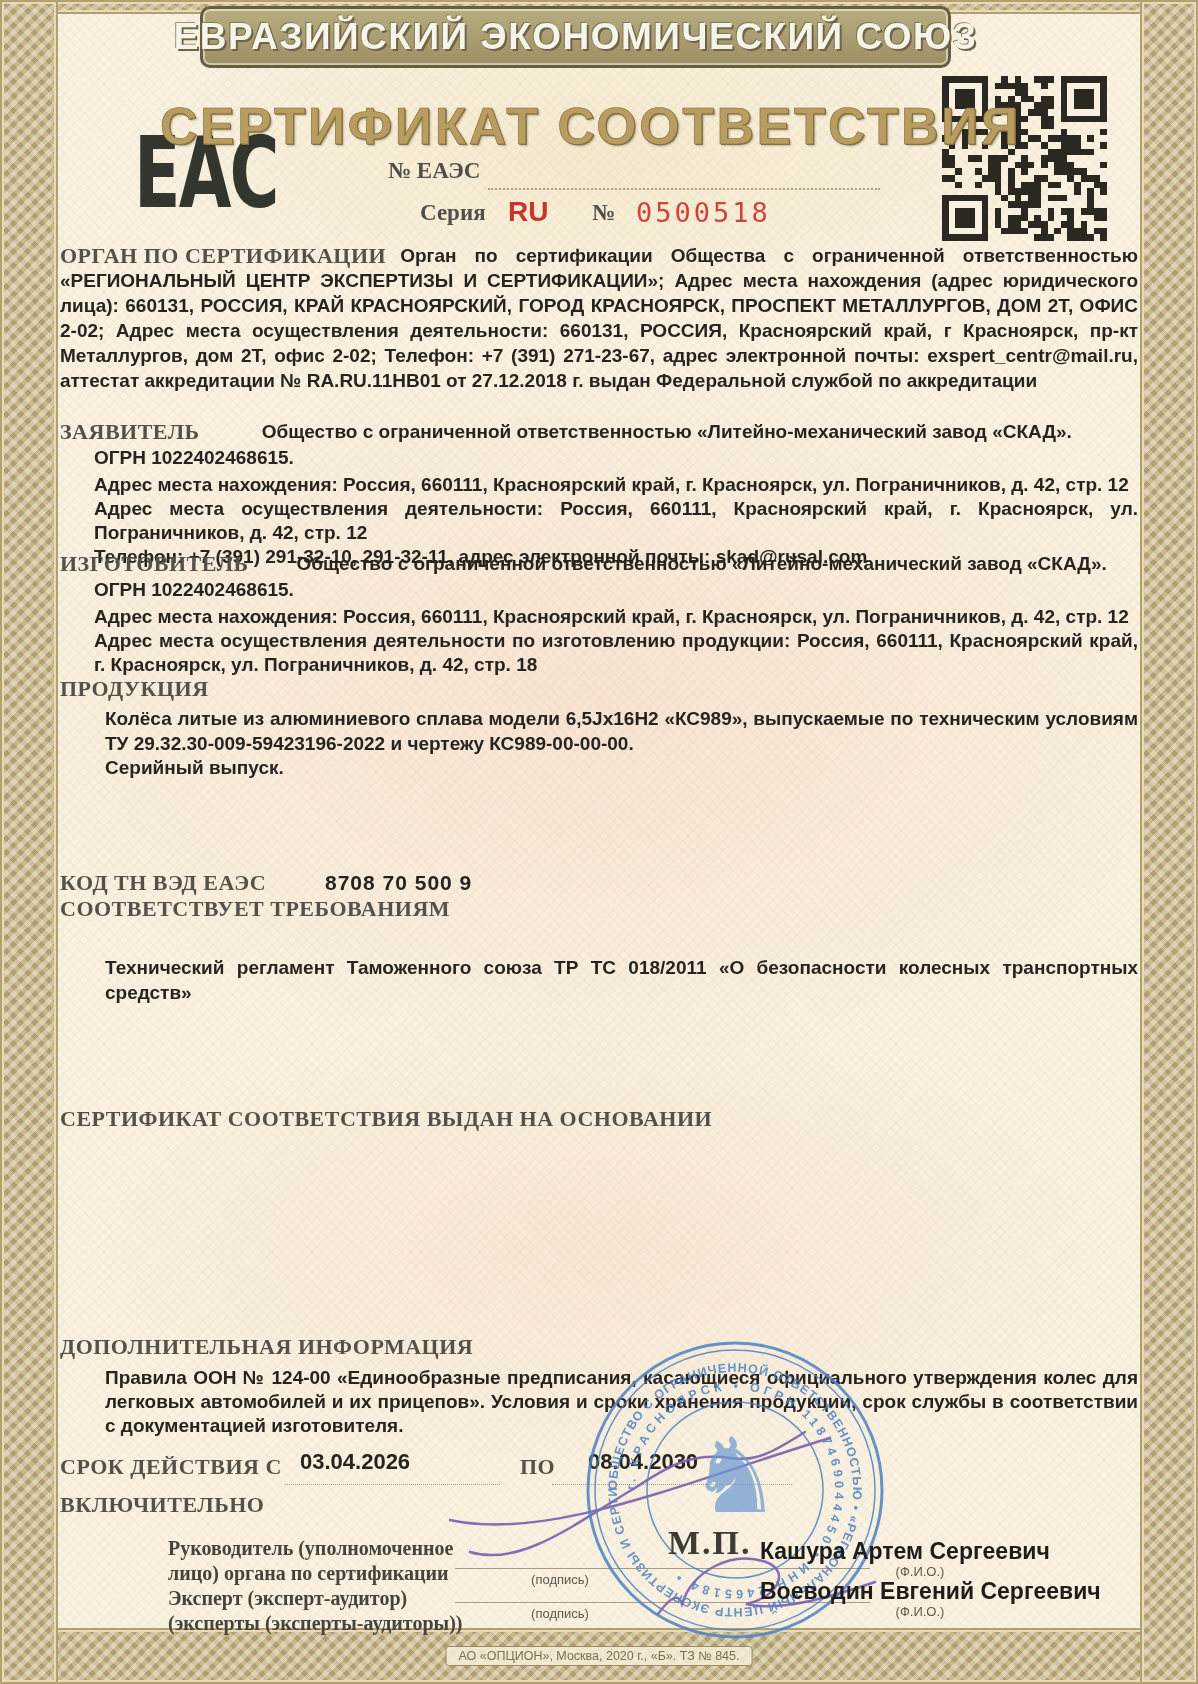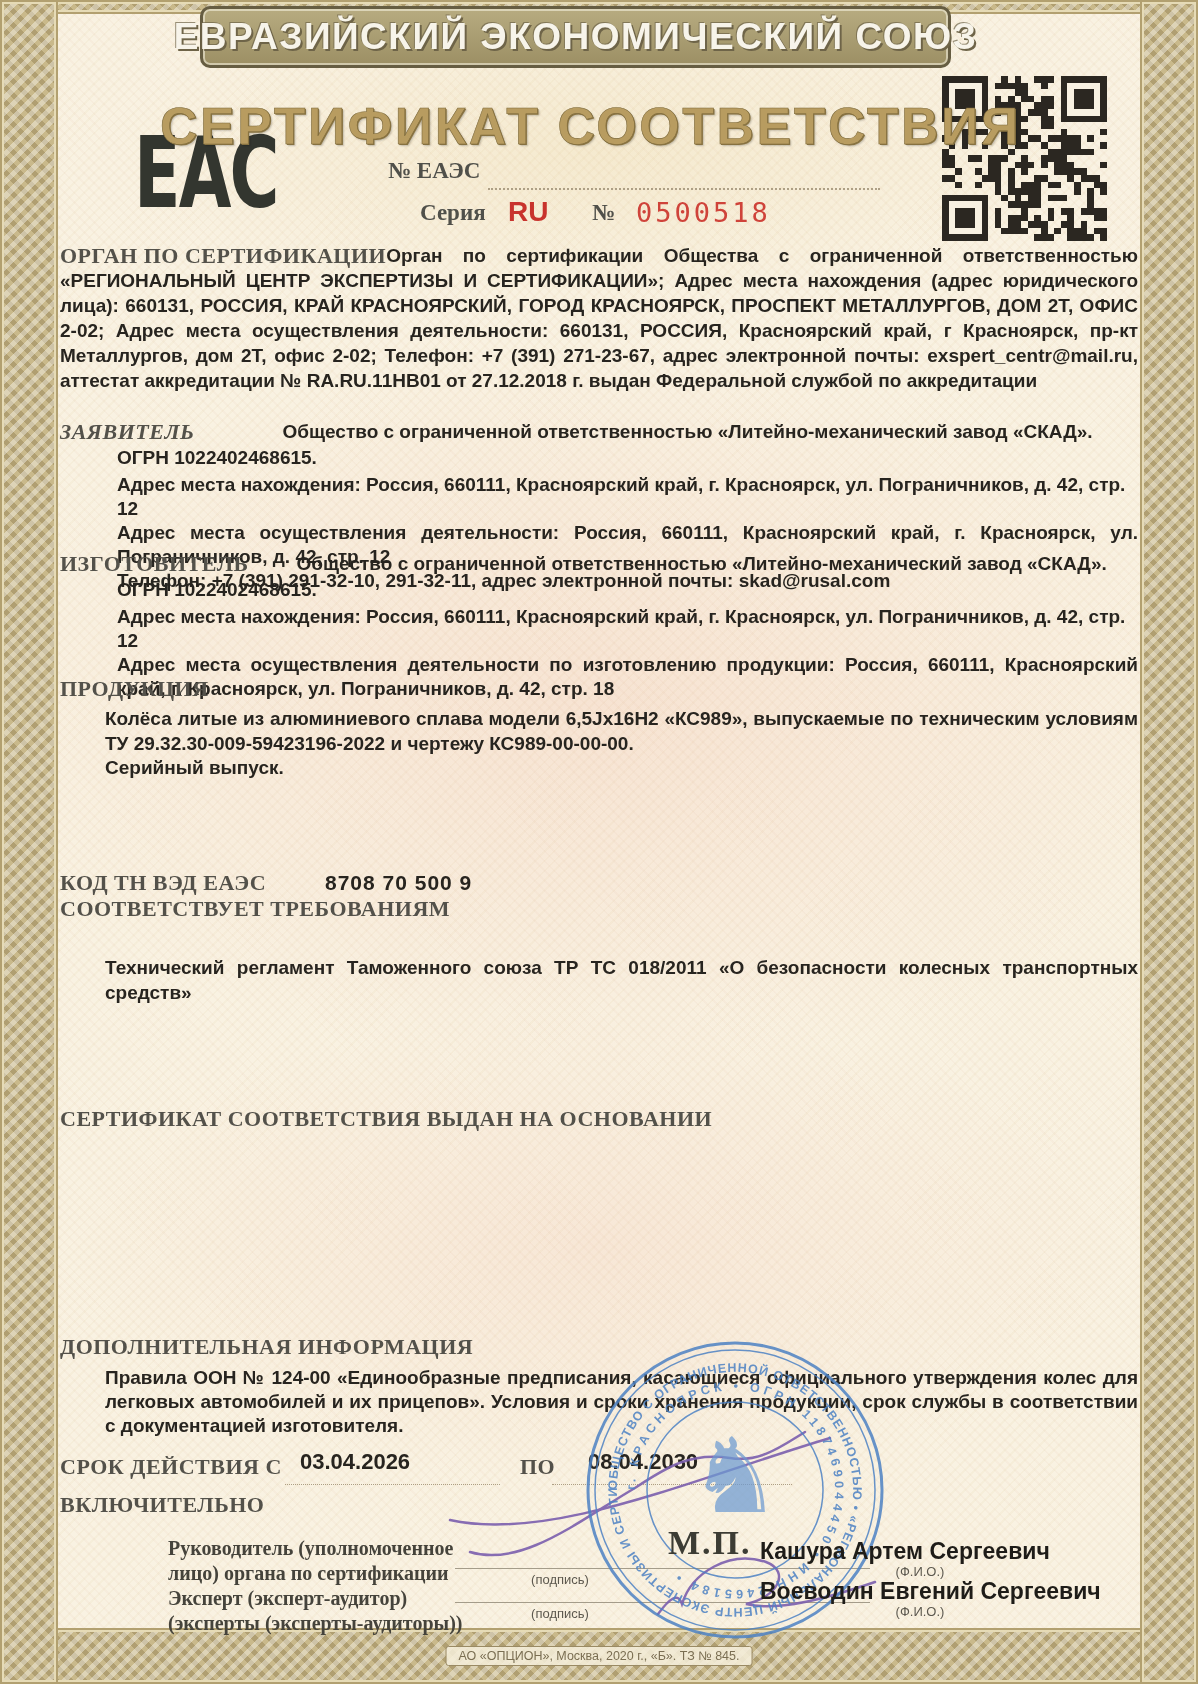--- a/index.html
+++ b/index.html
@@ -54,24 +54,24 @@
   }
   .lbl{color:#50504a;font-family:"Liberation Serif",serif;font-size:23px;font-weight:700;}
   .regnum{font-size:23px;font-weight:700;color:#1d1b17;letter-spacing:.5px;}
   .dotline{border-bottom:2px dotted #ad9f85;height:0;}
   .red{color:#c8332d;}
   .blankno{font-family:"DejaVu Sans Mono",monospace;font-size:27px;letter-spacing:3px;color:#cf433a;}
 
   .h{font-family:"Liberation Serif",serif;font-weight:700;color:#53514a;font-size:22px;letter-spacing:.5px;}
   .body{font-weight:700;color:#27241f;font-size:19px;line-height:24px;}
   .just{text-align:justify;}
-  .floath{float:left;}
-  .gap1{margin-right:88px;font-style:italic;}
+  .floath{float:left;margin-right:14px;}
+  .gap1{margin-right:62px;}
   .gap2{margin-right:48px;}
-  .ind{margin-left:57px;}
+  .ind{margin-left:34px;}
   .org-block{line-height:25px;}
 
   .role{font-family:"Liberation Serif",serif;font-weight:700;font-size:20px;line-height:25px;color:#45433b;}
   .caption{font-size:13px;color:#5c584e;text-align:center;}
   .name{font-weight:700;font-size:23px;color:#1e1c18;white-space:nowrap;}
   .sigline{border-bottom:1px solid #a49c8a;height:0;}
   .mp{font-family:"Liberation Serif",serif;font-weight:700;font-size:34px;letter-spacing:2px;color:#3c3c34;z-index:6;}
   .footer-box{
     z-index:8;font-size:12.5px;color:#7a6e52;background:rgba(246,238,218,.85);
     border:1px solid #9a8a64;border-radius:3px;padding:2px 12px;white-space:nowrap;

